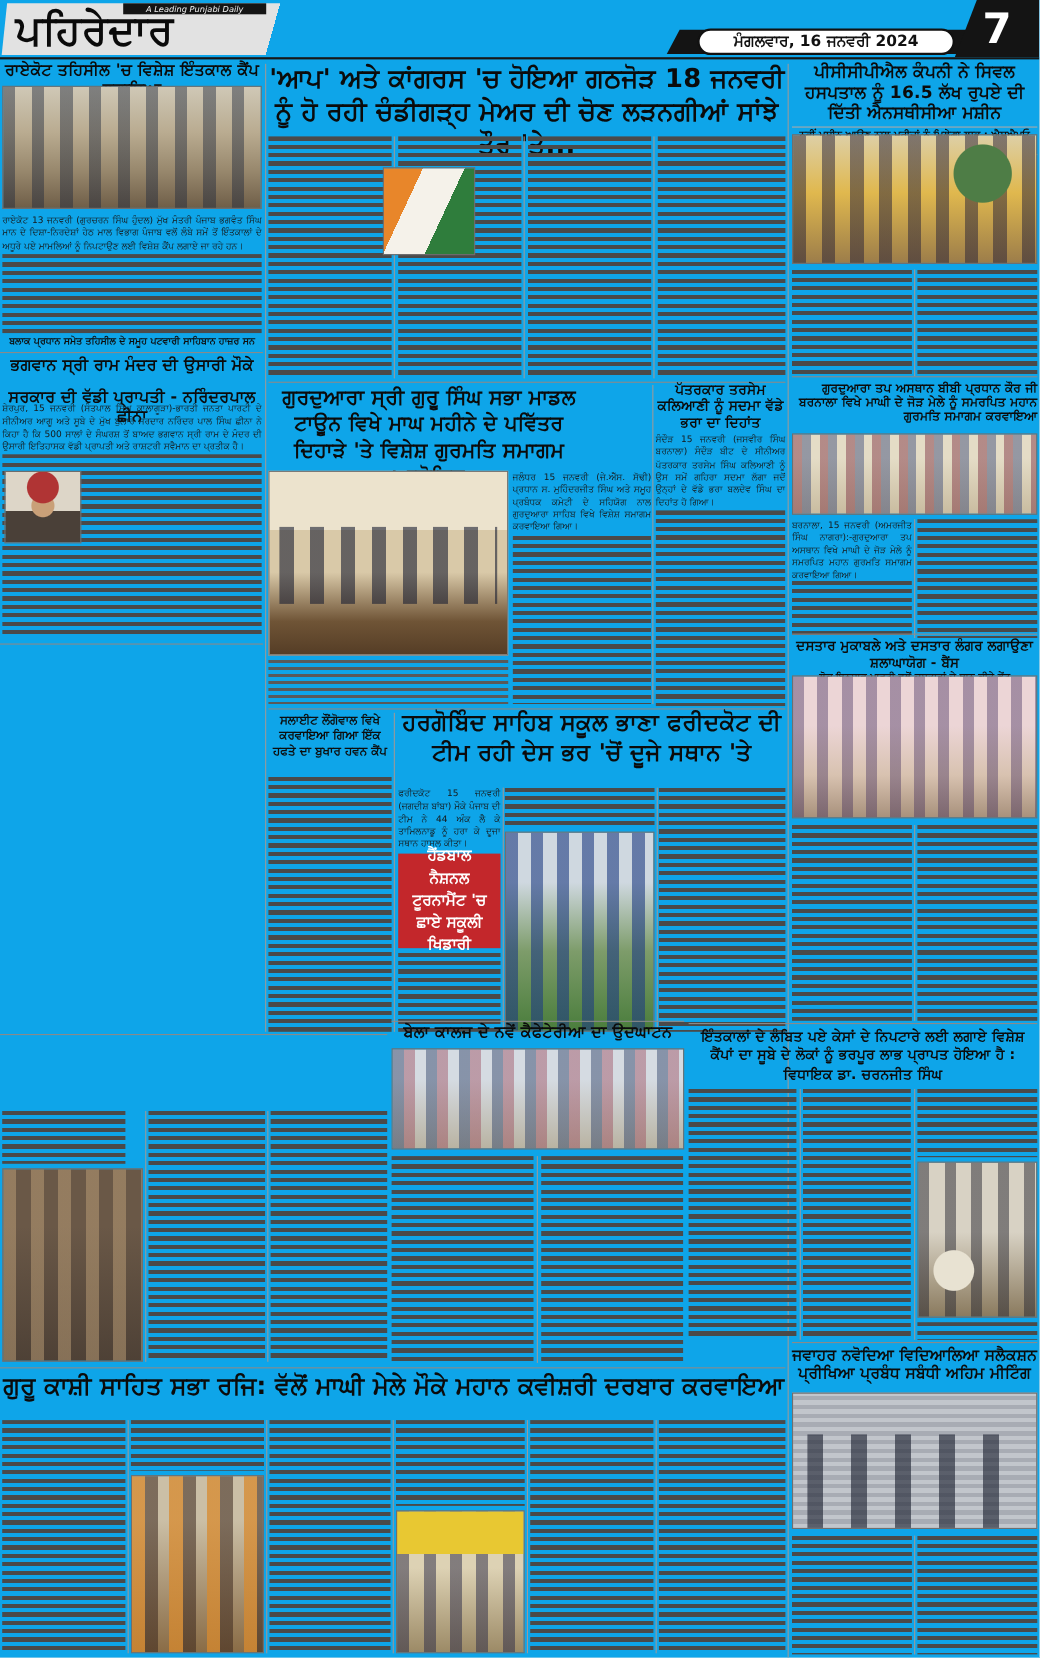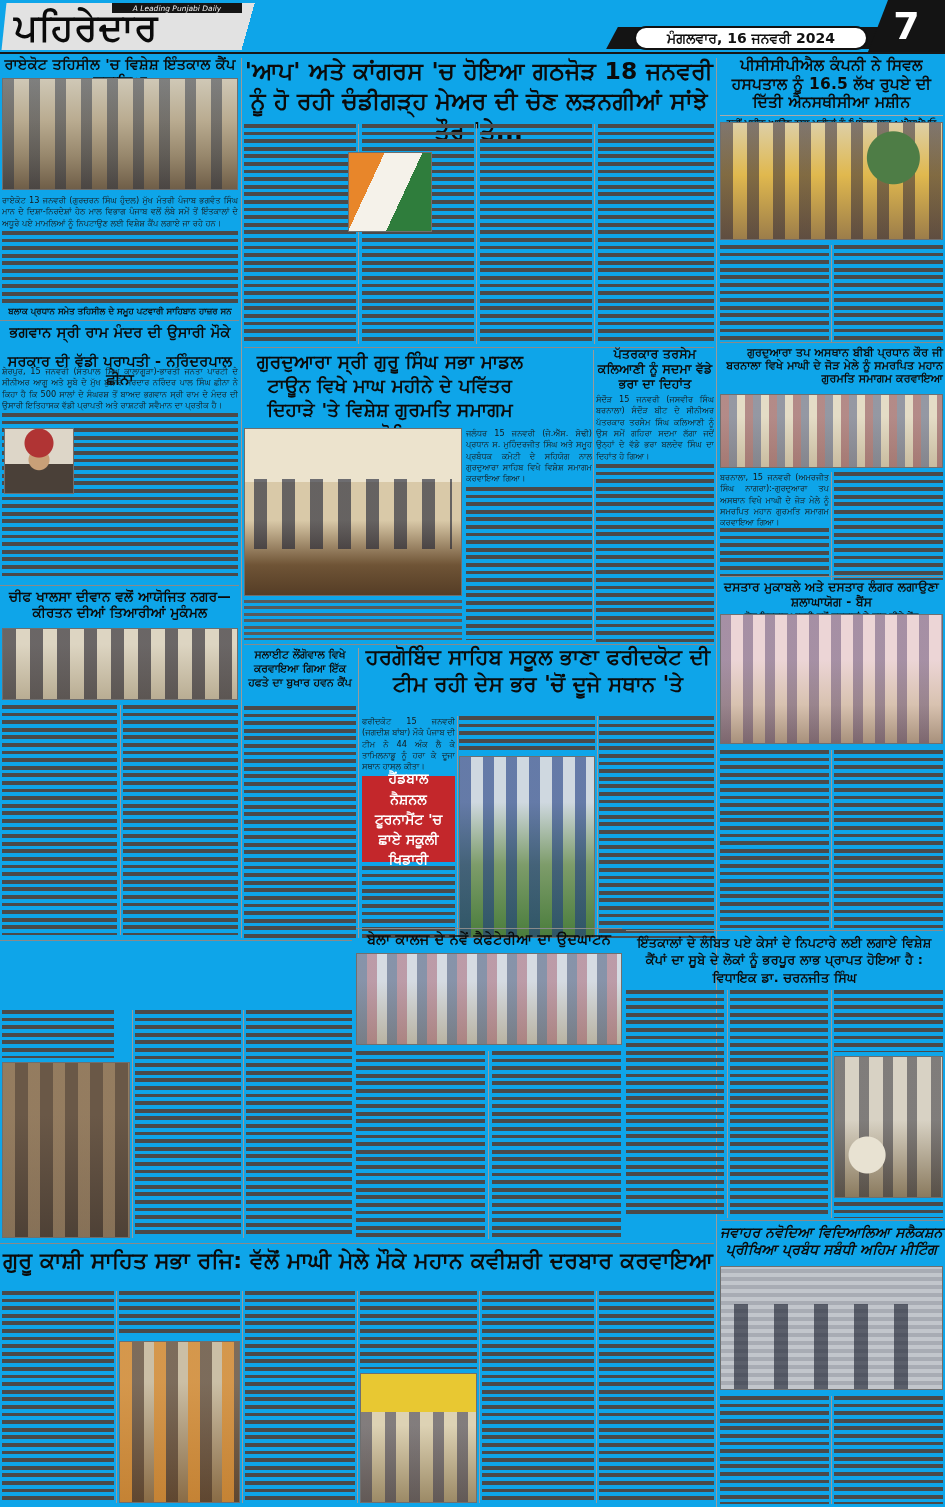--- a/index.html
+++ b/index.html
@@ -179,27 +179,20 @@
     <div class="abs ph ph-congregation" style="left:0;top:48px;width:223px;height:74px;"></div>
     <div class="abs body-col" style="left:0;top:126px;width:109px;height:108px;">
       <p class="ld" style="max-height:54px;">ਬਰਨਾਲਾ, 15 ਜਨਵਰੀ (ਅਮਰਜੀਤ ਸਿੰਘ ਨਾਗਰਾ):-ਗੁਰਦੁਆਰਾ ਤਪ ਅਸਥਾਨ ਵਿਖੇ ਮਾਘੀ ਦੇ ਜੋੜ ਮੇਲੇ ਨੂੰ ਸਮਰਪਿਤ ਮਹਾਨ ਗੁਰਮਤਿ ਸਮਾਗਮ ਕਰਵਾਇਆ ਗਿਆ।</p>
       <div class="gk-flex"></div>
     </div>
     <div class="abs body-col gk" style="left:114px;top:126px;width:109px;height:108px;"></div>
     <div class="abs vr" style="left:111px;top:126px;height:108px;"></div>
   </div>
   <div class="abs hrule-thin" style="left:720px;top:576px;width:223px;"></div>
 
-  <div class="abs" style="left:2px;top:588px;width:236px;height:350px;">
-    <div class="hl" style="font-size:13.5px;">ਚੀਫ ਖਾਲਸਾ ਦੀਵਾਨ ਵਲੋਂ ਆਯੋਜਿਤ ਨਗਰ—ਕੀਰਤਨ ਦੀਆਂ ਤਿਆਰੀਆਂ ਮੁਕੰਮਲ</div>
-    <div class="abs ph ph-lineup" style="left:0;top:40px;width:236px;height:72px;"></div>
-    <div class="abs body-col gk" style="left:0;top:117px;width:115px;height:230px;"></div>
-    <div class="abs body-col gk" style="left:121px;top:117px;width:115px;height:230px;"></div>
-    <div class="abs vr" style="left:118px;top:117px;height:230px;"></div>
-  </div>
 
   <div class="abs" style="left:244px;top:648px;width:112px;height:290px;">
     <div class="sh" style="font-size:10.8px;line-height:1.3;">ਸਲਾਈਟ ਲੌਂਗੋਵਾਲ ਵਿਖੇ ਕਰਵਾਇਆ ਗਿਆ ਇੱਕ ਹਫਤੇ ਦਾ ਬੁਖਾਰ ਹਵਨ ਕੈਂਪ</div>
     <div class="abs gk" style="left:0;top:58px;width:112px;height:232px;"></div>
   </div>
   <div class="abs vr" style="left:358px;top:648px;height:290px;"></div>
 
   <div class="abs" style="left:362px;top:644px;width:352px;height:296px;">
     <div class="hl" style="font-size:21px;line-height:1.3;">ਹਰਗੋਬਿੰਦ ਸਾਹਿਬ ਸਕੂਲ ਭਾਣਾ ਫਰੀਦਕੋਟ ਦੀ ਟੀਮ ਰਹੀ ਦੇਸ ਭਰ 'ਚੋਂ ਦੂਜੇ ਸਥਾਨ 'ਤੇ</div>
     <div class="abs body-col" style="left:0;top:72px;width:93px;height:58px;">
@@ -268,21 +261,21 @@
     <div class="abs body-col gk" style="left:480px;top:44px;width:112px;height:212px;"></div>
     <div class="abs body-col gk" style="left:597px;top:44px;width:115px;height:212px;"></div>
     <div class="abs vr" style="left:114px;top:44px;height:212px;"></div>
     <div class="abs vr" style="left:240px;top:44px;height:212px;"></div>
     <div class="abs vr" style="left:355px;top:44px;height:212px;"></div>
     <div class="abs vr" style="left:477px;top:44px;height:212px;"></div>
     <div class="abs vr" style="left:594px;top:44px;height:212px;"></div>
   </div>
 
   <div class="abs hrule-thin" style="left:720px;top:1220px;width:223px;"></div>
-  <div class="abs" style="left:720px;top:1224px;width:223px;height:281px;font-style:italic;">
+  <div class="abs" style="left:720px;top:1224px;width:223px;height:281px;">
     <div class="hl" style="font-size:14px;">ਜਵਾਹਰ ਨਵੋਦਿਆ ਵਿਦਿਆਲਿਆ ਸਲੈਕਸ਼ਨ ਪ੍ਰੀਖਿਆ ਪ੍ਰਬੰਧ ਸਬੰਧੀ ਅਹਿਮ ਮੀਟਿੰਗ</div>
     <div class="abs ph ph-blinds" style="left:0;top:42px;width:223px;height:124px;"></div>
     <div class="abs body-col gk" style="left:0;top:172px;width:109px;height:108px;"></div>
     <div class="abs body-col gk" style="left:114px;top:172px;width:109px;height:108px;"></div>
     <div class="abs vr" style="left:111px;top:172px;height:108px;"></div>
   </div>
 
 </div>
 
 </body></html>

